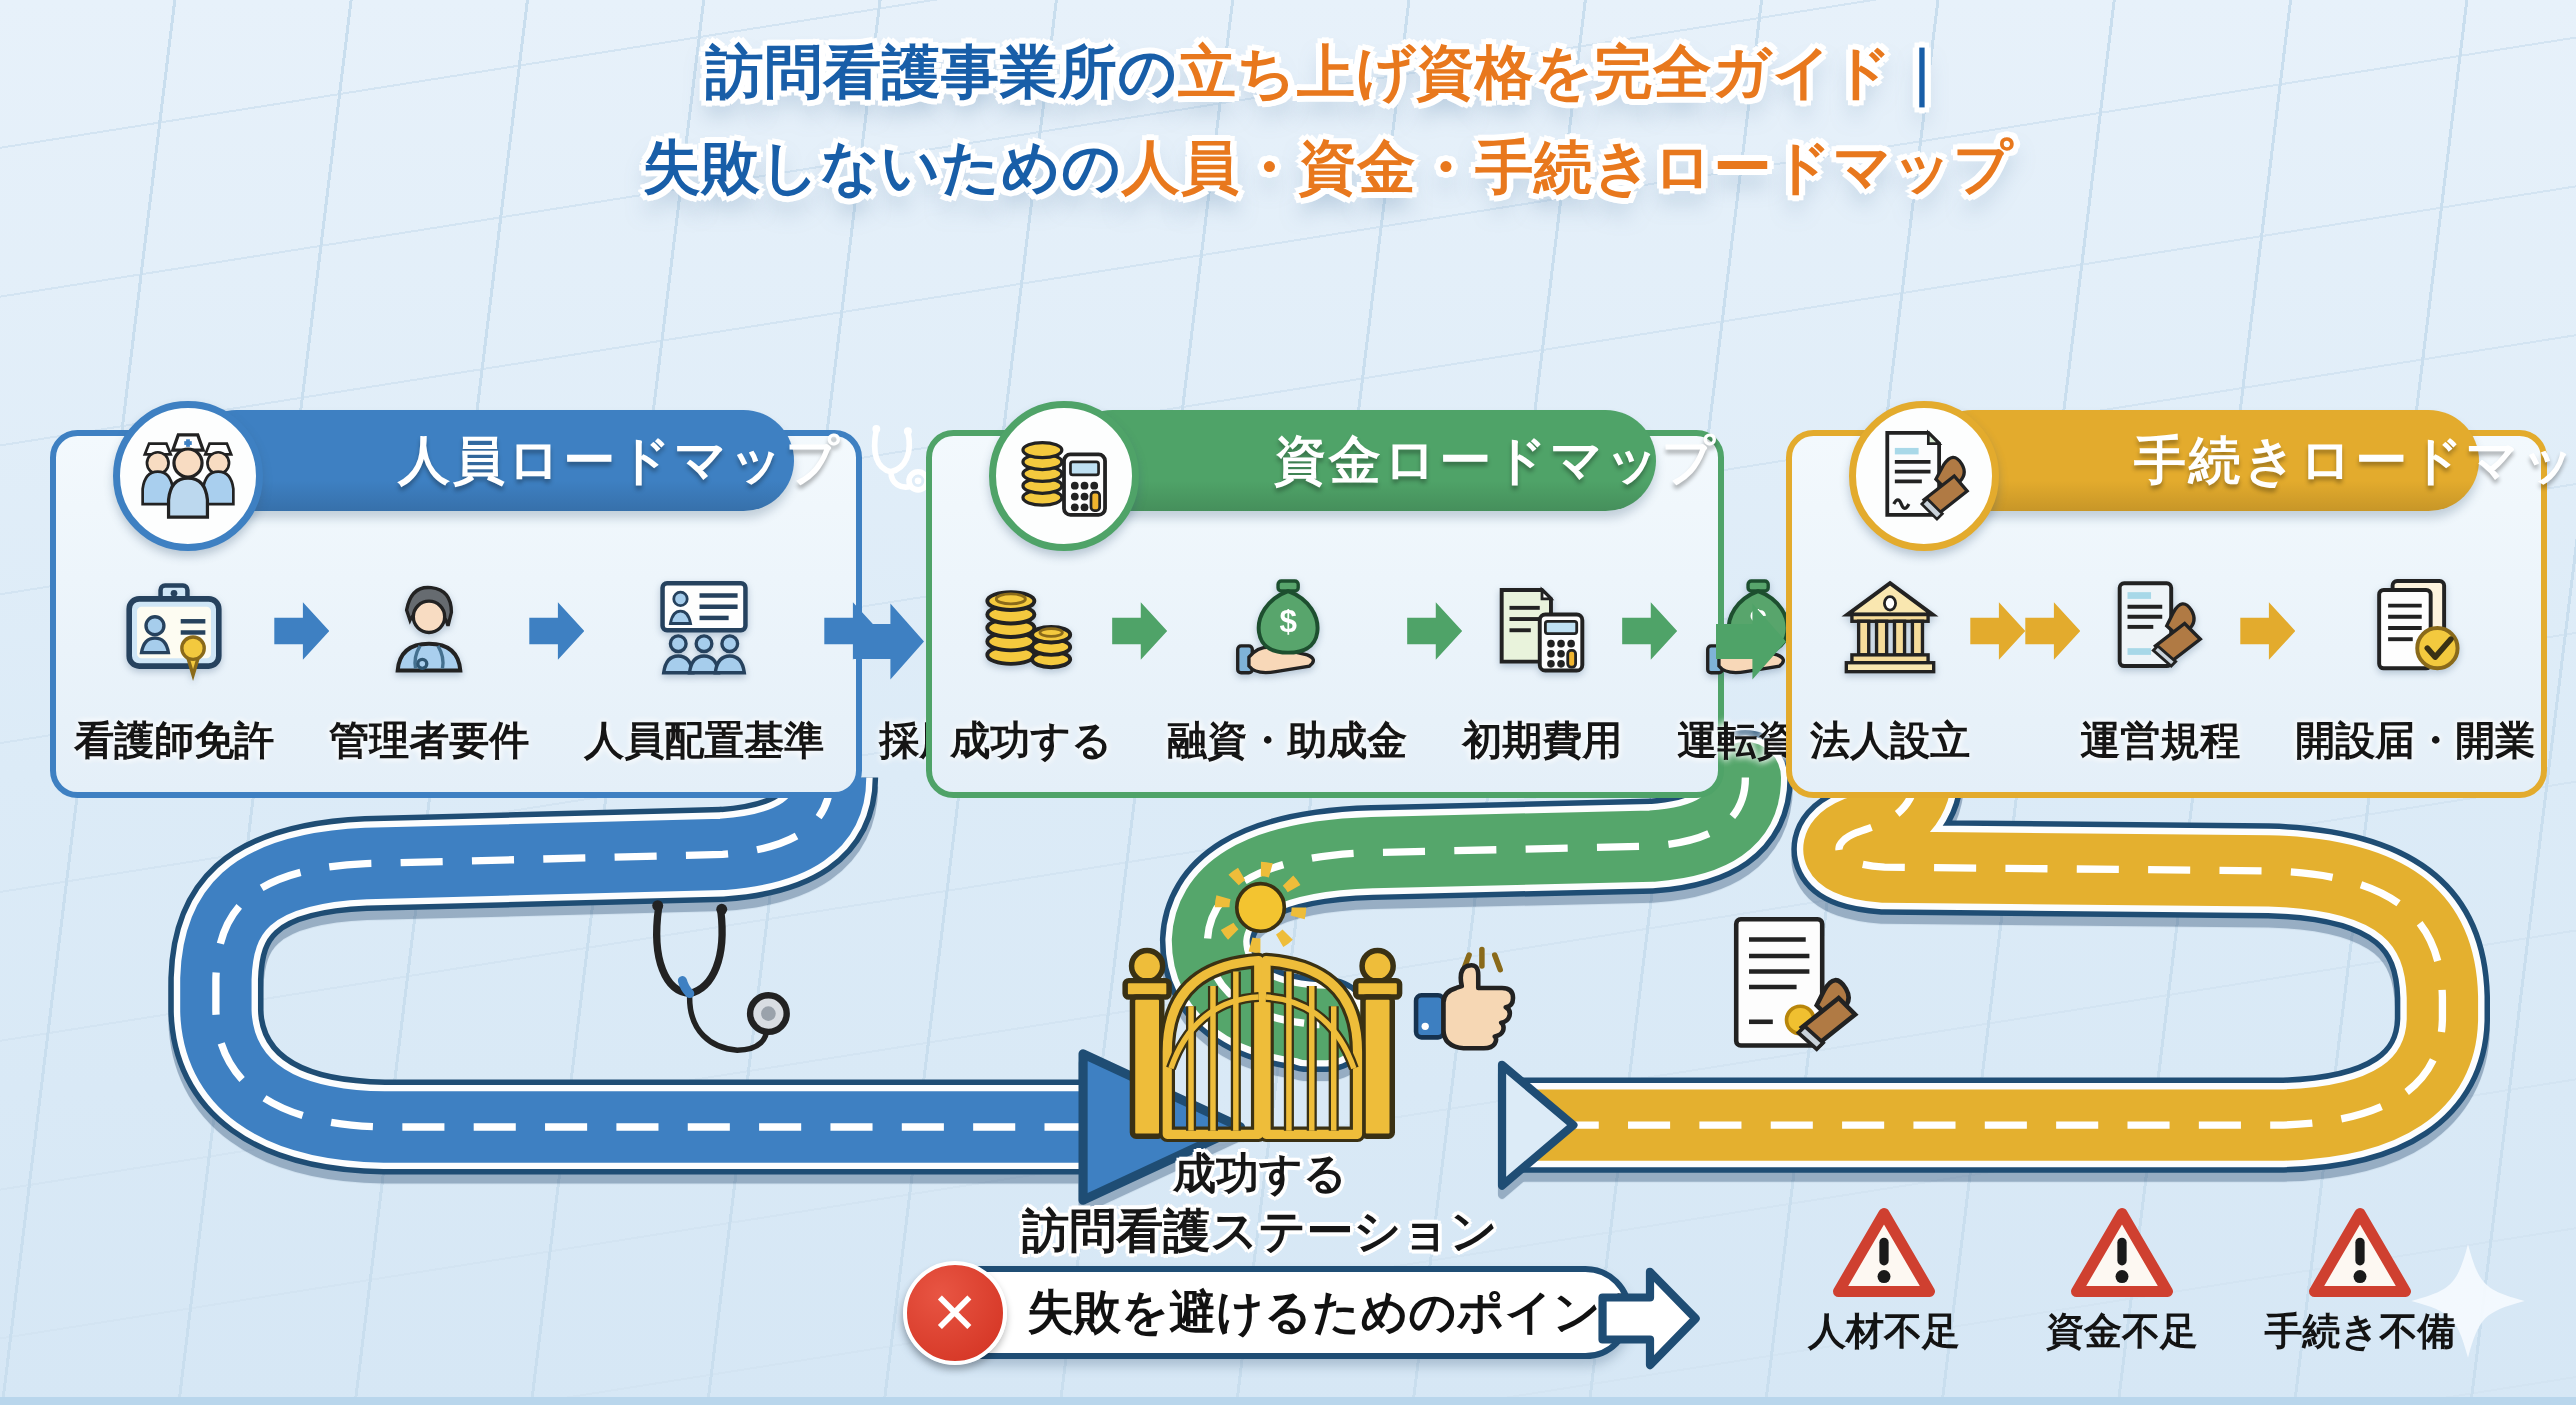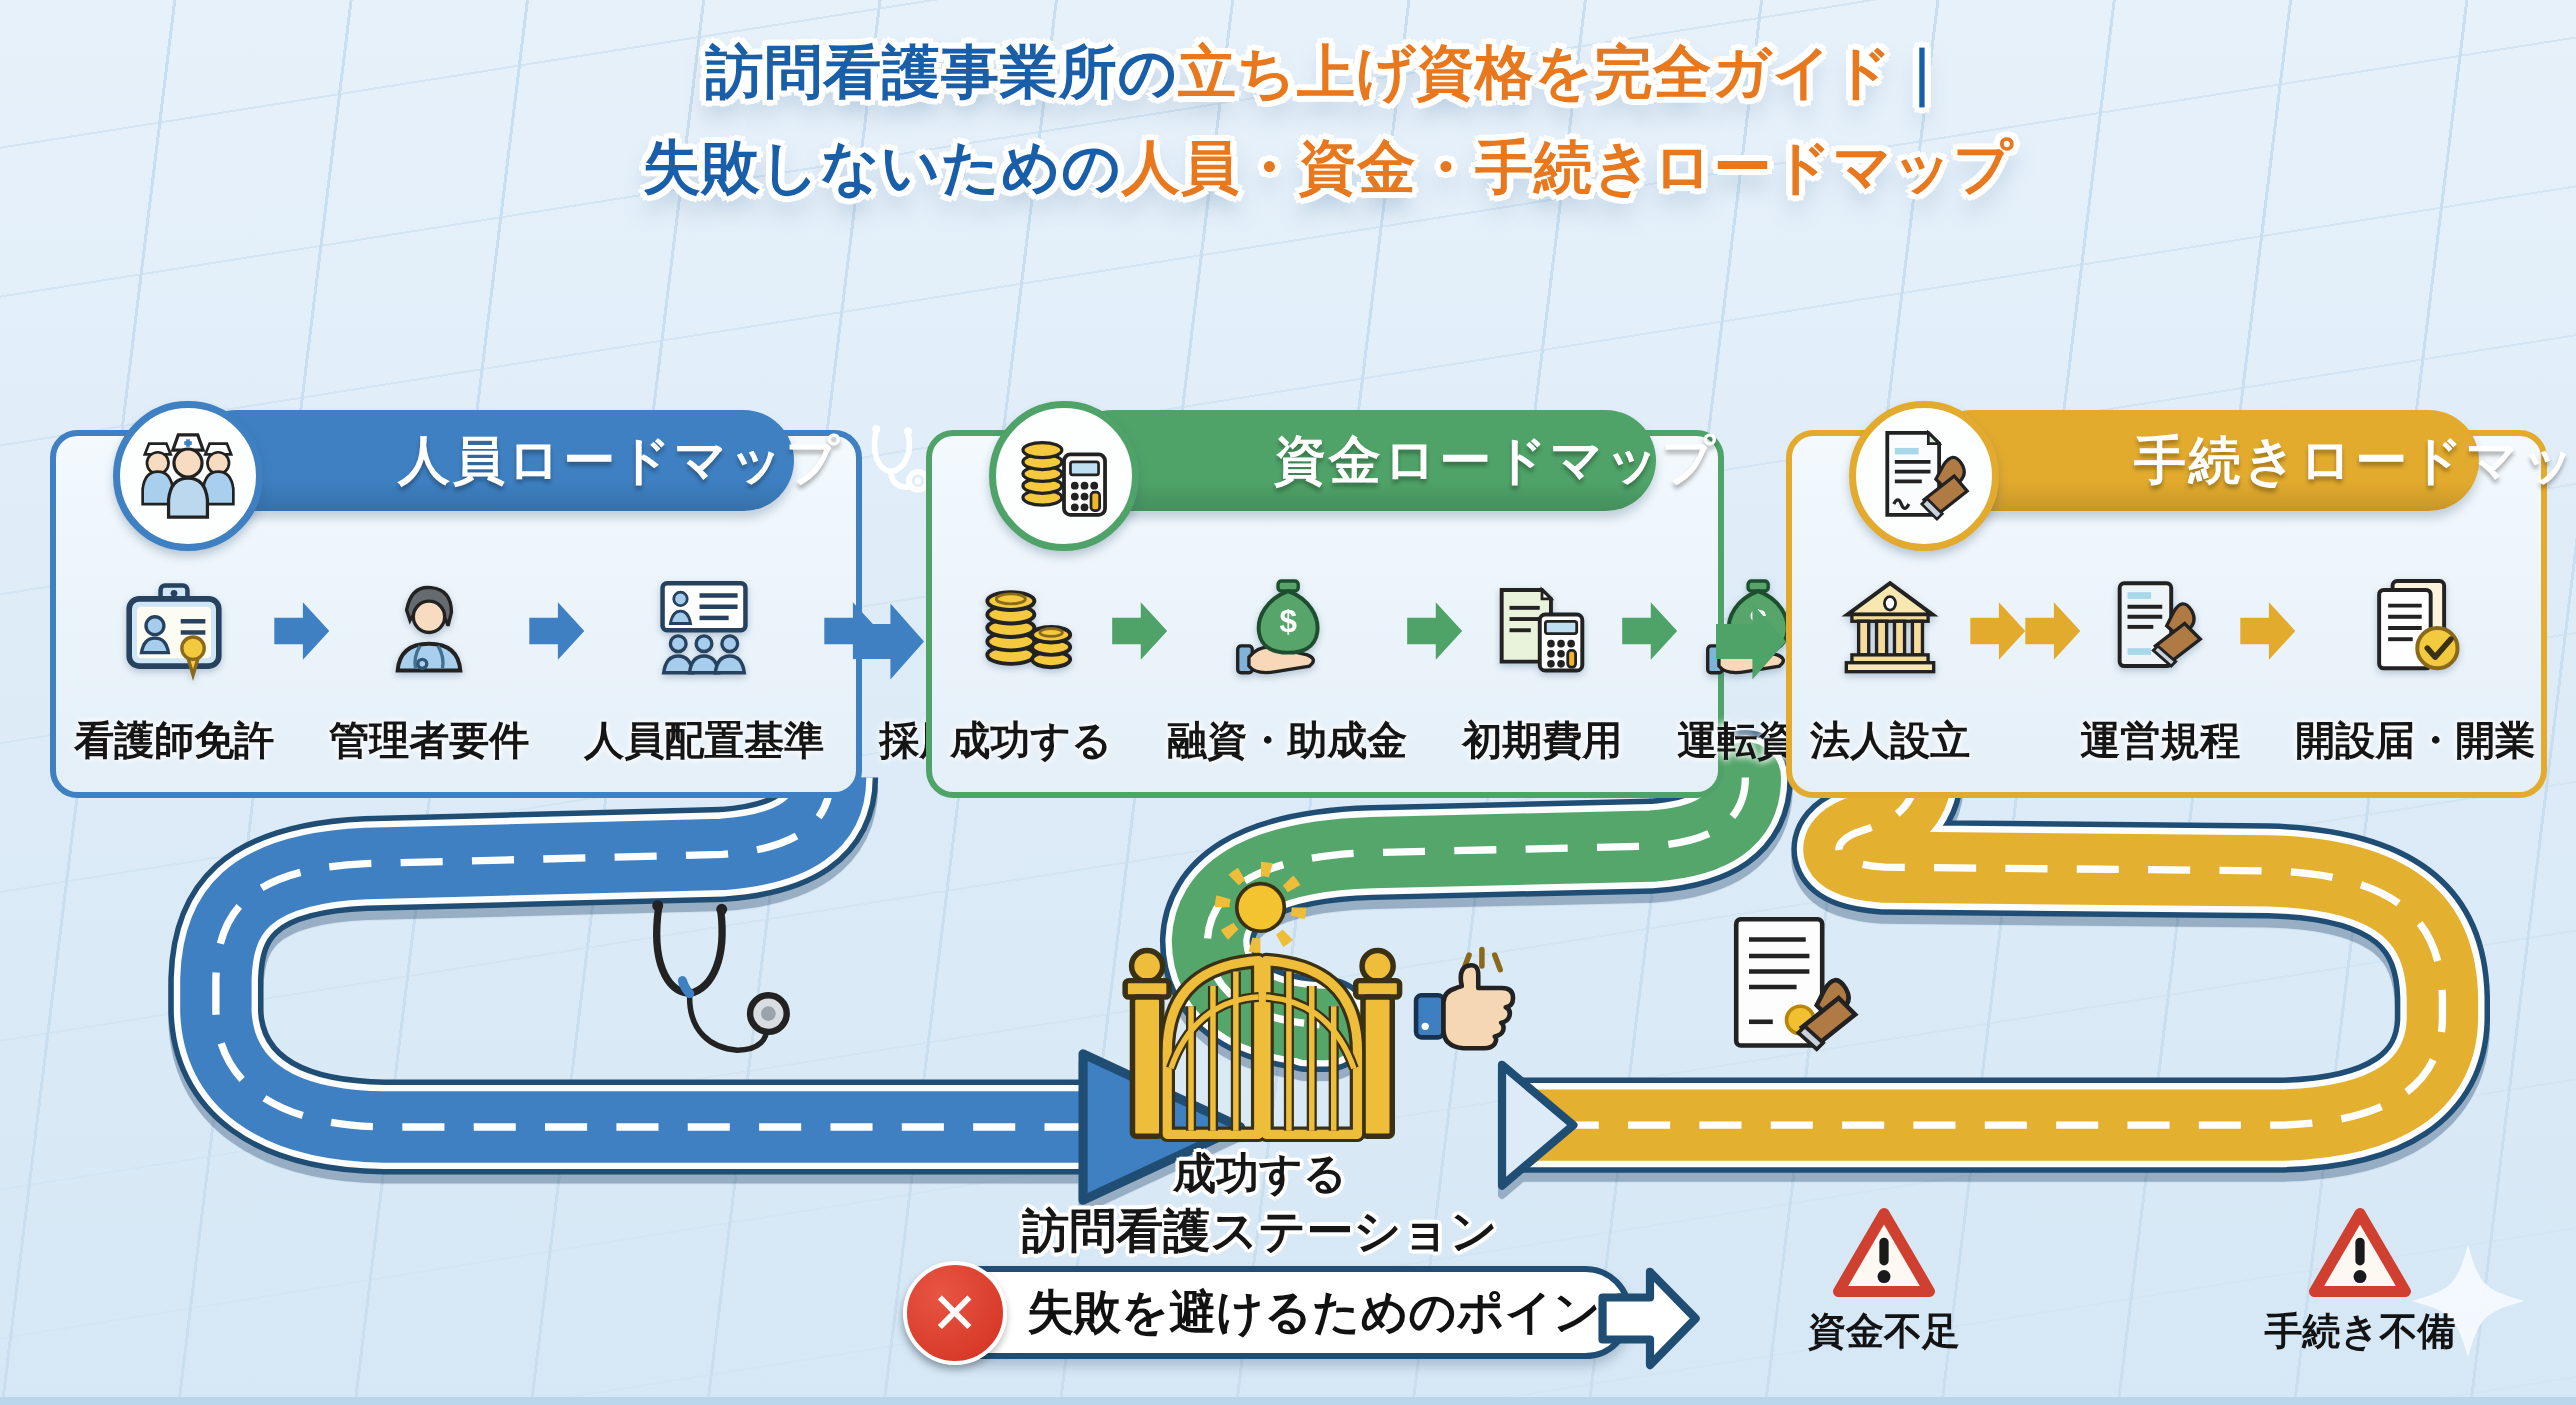--- a/index.html
+++ b/index.html
@@ -531,20 +531,26 @@
     <svg class="banner-arrow" width="110" height="115" viewBox="0 0 120 126">
       <polygon points="8,40 60,40 60,12 110,63 60,114 60,86 8,86" fill="#fff" stroke="#1f4d74" stroke-width="9" stroke-linejoin="round"></polygon>
     </svg>
   </div>
 
   <div class="risks">
     <div class="risk">
       <svg width="102" height="93" viewBox="0 0 112 102">
           <use href="#sy-warning"></use>
         </svg>
+      <div class="risk-label">人材不足</div>
+    </div>
+    <div class="risk">
+      <svg width="102" height="93" viewBox="0 0 112 102">
+          <use href="#sy-warning"></use>
+        </svg>
       <div class="risk-label">資金不足</div>
     </div>
     <div class="risk">
       <svg width="102" height="93" viewBox="0 0 112 102">
           <use href="#sy-warning"></use>
         </svg>
       <div class="risk-label">手続き不備</div>
     </div>
   </div>
 

